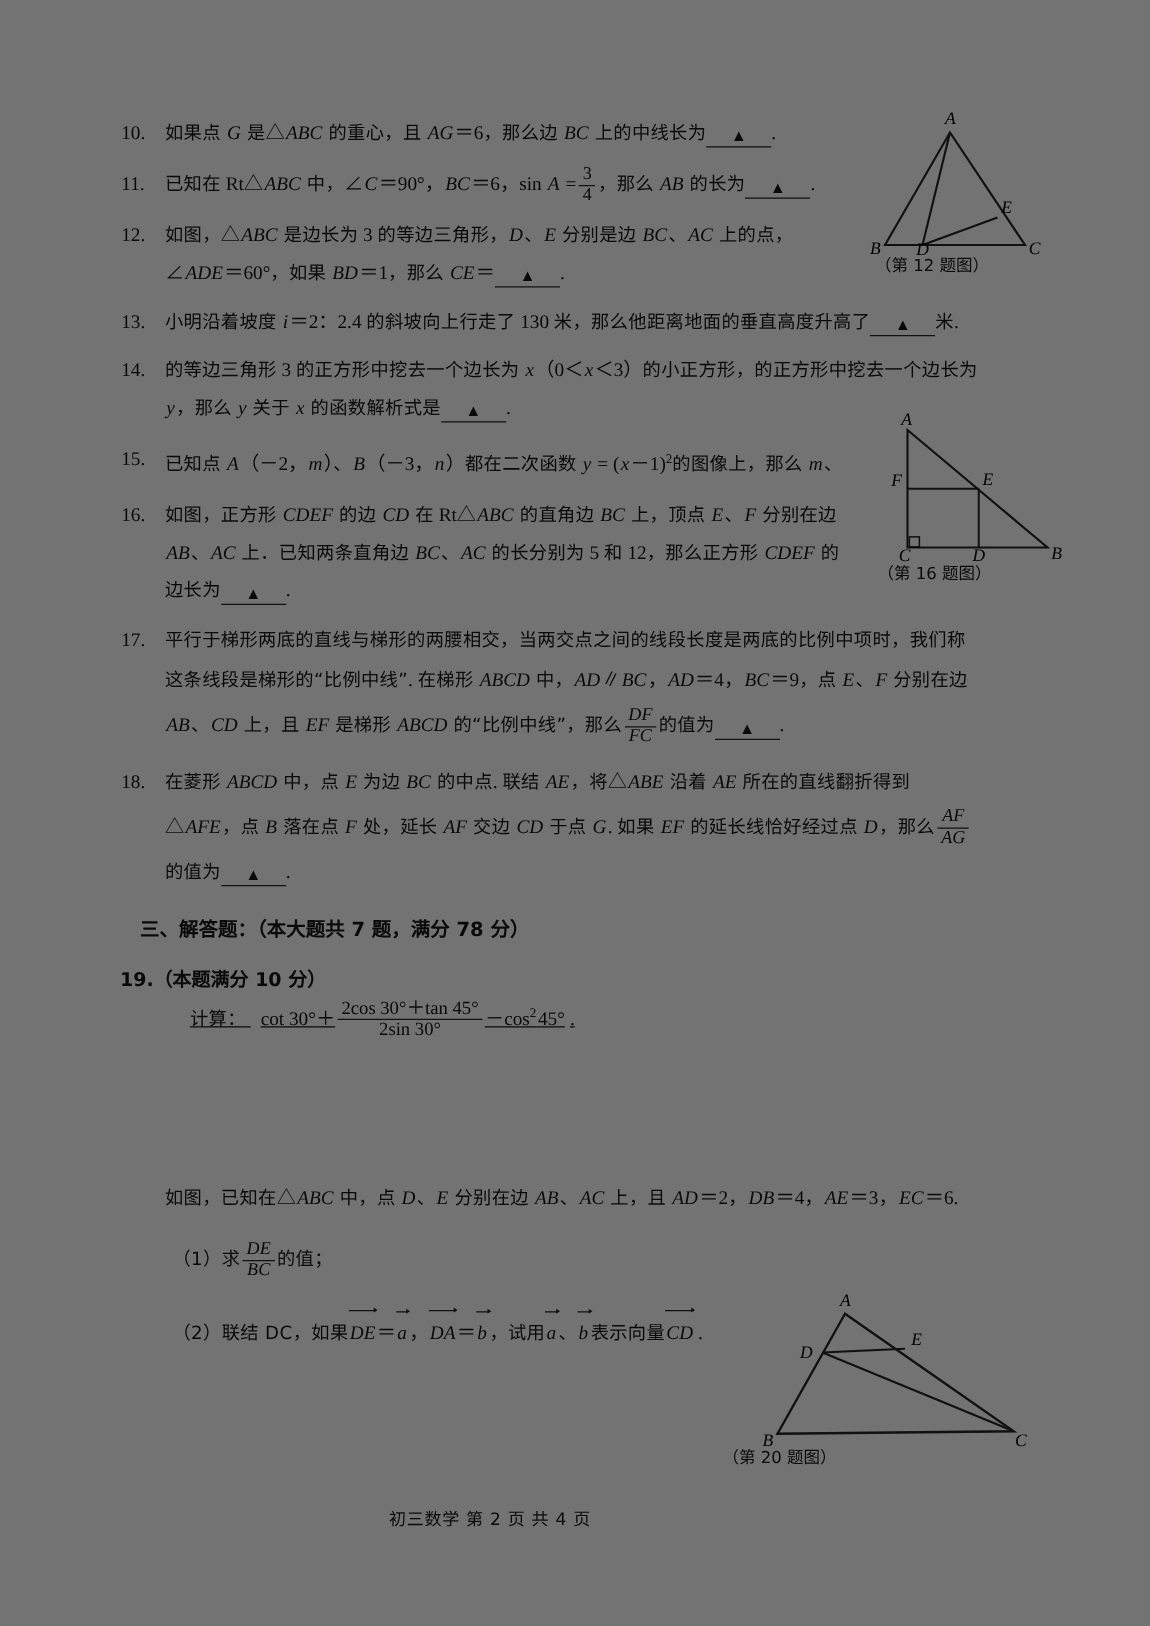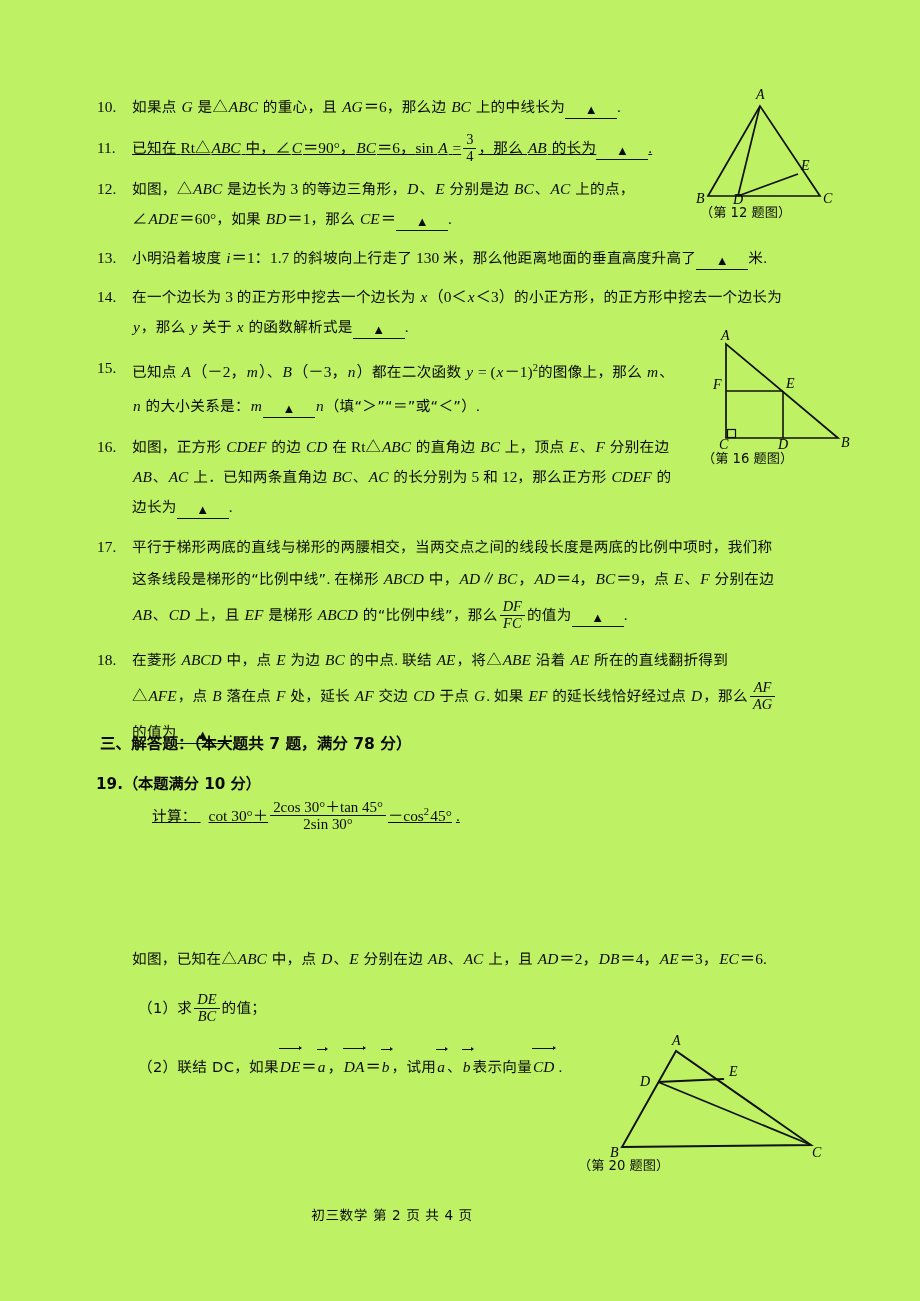--- a/index.html
+++ b/index.html
@@ -10,21 +10,21 @@
   }
   body {
     font-family: "Liberation Serif", "DejaVu Serif", serif;
     color: #0a0a0a;
   }
   #page {
     position: relative;
     width: 920px;
     height: 1301px;
     margin: 0 auto;
-    background: #bef264;
+    background: #737373;
     overflow: hidden;
   }
   .qlist {
     position: absolute;
     left: 96px;
     top: 92px;
     width: 752px;
   }
   .q {
     position: relative;
@@ -126,21 +126,21 @@
     content: "";
     position: absolute;
     right: -1px; top: -3px;
     border-left: 3.4px solid #111;
     border-top: 2px solid transparent;
     border-bottom: 2px solid transparent;
   }
   
   .section-head {
     position: absolute;
-    left: 100px;
+    left: 112px;
     top: 731px;
     font-family: "DejaVu Sans", "Liberation Sans", sans-serif;
     font-weight: bold;
     font-size: 15.6px;
   }
   .qhead {
     position: absolute;
     left: 96px;
     font-family: "DejaVu Sans", "Liberation Sans", sans-serif;
     font-weight: bold;
@@ -193,55 +193,54 @@
 
   <div class="qlist">
 
     <div class="q">
       <span class="num it rm">10.</span>
       <div class="body">
         <span class="ln"><span class="cn">如果点</span> <span class="it">G</span> <span class="cn">是</span><span class="rm">△</span><span class="it">ABC</span> <span class="cn">的重心，且</span> <span class="it">AG</span><span class="rm">＝6</span><span class="cn">，那么边</span> <span class="it">BC</span> <span class="cn">上的中线长为</span><span class="blank">▲</span><span class="rm">.</span></span>
       </div>
     </div>
 
-    <div class="q" style="line-height:34px;text-decoration:underline;">
+    <div class="q" style="line-height:34px;">
       <span class="num it rm">11.</span>
       <div class="body">
         <span class="ln"><span class="cn">已知在</span> <span class="rm">Rt</span><span class="rm">△</span><span class="it">ABC</span> <span class="cn">中，</span><span class="rm">∠</span><span class="it">C</span><span class="rm">＝90°，</span><span class="it">BC</span><span class="rm">＝6，</span><span class="rm">sin</span> <span class="it">A</span> <span class="rm">=</span><span class="frac rmf"><span class="nu">3</span><span class="de">4</span></span><span class="cn">，那么</span> <span class="it">AB</span> <span class="cn">的长为</span><span class="blank">▲</span><span class="rm">.</span></span>
       </div>
     </div>
 
     <div class="q">
       <span class="num it rm">12.</span>
       <div class="body">
         <span class="ln"><span class="cn">如图，</span><span class="rm">△</span><span class="it">ABC</span> <span class="cn">是边长为</span> <span class="rm">3</span> <span class="cn">的等边三角形，</span><span class="it">D</span><span class="cn">、</span><span class="it">E</span> <span class="cn">分别是边</span> <span class="it">BC</span><span class="cn">、</span><span class="it">AC</span> <span class="cn">上的点，</span></span>
         <span class="ln"><span class="rm">∠</span><span class="it">ADE</span><span class="rm">＝60°</span><span class="cn">，如果</span> <span class="it">BD</span><span class="rm">＝1</span><span class="cn">，那么</span> <span class="it">CE</span><span class="rm">＝</span><span class="blank">▲</span><span class="rm">.</span></span>
       </div>
     </div>
 
     <div class="q">
       <span class="num it rm">13.</span>
       <div class="body">
-        <span class="ln"><span class="cn">小明沿着坡度</span> <span class="it">i</span><span class="rm">＝1：1.7</span> <span class="cn">的斜坡向上行走了</span> <span class="rm">130</span> <span class="cn">米，那么他距离地面的垂直高度升高了</span><span class="blank">▲</span><span class="cn">米</span><span class="rm">.</span></span>
+        <span class="ln"><span class="cn">小明沿着坡度</span> <span class="it">i</span><span class="rm">＝2：2.4</span> <span class="cn">的斜坡向上行走了</span> <span class="rm">130</span> <span class="cn">米，那么他距离地面的垂直高度升高了</span><span class="blank">▲</span><span class="cn">米</span><span class="rm">.</span></span>
       </div>
     </div>
 
     <div class="q">
       <span class="num it rm">14.</span>
       <div class="body">
-        <span class="ln"><span class="cn">在一个边长为</span> <span class="rm">3</span> <span class="cn">的正方形中挖去一个边长为</span> <span class="it">x</span><span class="rm">（0＜</span><span class="it">x</span><span class="rm">＜3）</span><span class="cn">的小正方形，的正方形中挖去一个边长为</span></span>
+        <span class="ln"><span class="cn">的等边三角形</span> <span class="rm">3</span> <span class="cn">的正方形中挖去一个边长为</span> <span class="it">x</span><span class="rm">（0＜</span><span class="it">x</span><span class="rm">＜3）</span><span class="cn">的小正方形，的正方形中挖去一个边长为</span></span>
         <span class="ln"><span class="it">y</span><span class="cn">，那么</span> <span class="it">y</span> <span class="cn">关于</span> <span class="it">x</span> <span class="cn">的函数解析式是</span><span class="blank">▲</span><span class="rm">.</span></span>
       </div>
     </div>
 
     <div class="q" style="line-height:34px;">
       <span class="num it rm">15.</span>
       <div class="body">
         <span class="ln"><span class="cn">已知点</span> <span class="it">A</span><span class="rm">（－2，</span><span class="it">m</span><span class="rm">）</span><span class="cn">、</span><span class="it">B</span><span class="rm">（－3，</span><span class="it">n</span><span class="rm">）</span><span class="cn">都在二次函数</span> <span class="it">y</span> <span class="rm">=</span> <span class="rm">(</span><span class="it">x</span><span class="rm">－1)</span><span class="sup rm">2</span><span class="cn">的图像上，那么</span> <span class="it">m</span><span class="cn">、</span></span>
-        <span class="ln"><span class="it">n</span> <span class="cn">的大小关系是：</span><span class="it">m</span><span class="blank">▲</span><span class="it">n</span><span class="cn">（填“＞”“＝”或“＜”）</span><span class="rm">.</span></span>
       </div>
     </div>
 
     <div class="q">
       <span class="num it rm">16.</span>
       <div class="body">
         <span class="ln"><span class="cn">如图，正方形</span> <span class="it">CDEF</span> <span class="cn">的边</span> <span class="it">CD</span> <span class="cn">在</span> <span class="rm">Rt△</span><span class="it">ABC</span> <span class="cn">的直角边</span> <span class="it">BC</span> <span class="cn">上，顶点</span> <span class="it">E</span><span class="cn">、</span><span class="it">F</span> <span class="cn">分别在边</span></span>
         <span class="ln"><span class="it">AB</span><span class="cn">、</span><span class="it">AC</span> <span class="cn">上．已知两条直角边</span> <span class="it">BC</span><span class="cn">、</span><span class="it">AC</span> <span class="cn">的长分别为</span> <span class="rm">5</span> <span class="cn">和</span> <span class="rm">12</span><span class="cn">，那么正方形</span> <span class="it">CDEF</span> <span class="cn">的</span></span>
         <span class="ln"><span class="cn">边长为</span><span class="blank">▲</span><span class="rm">.</span></span>
       </div>

